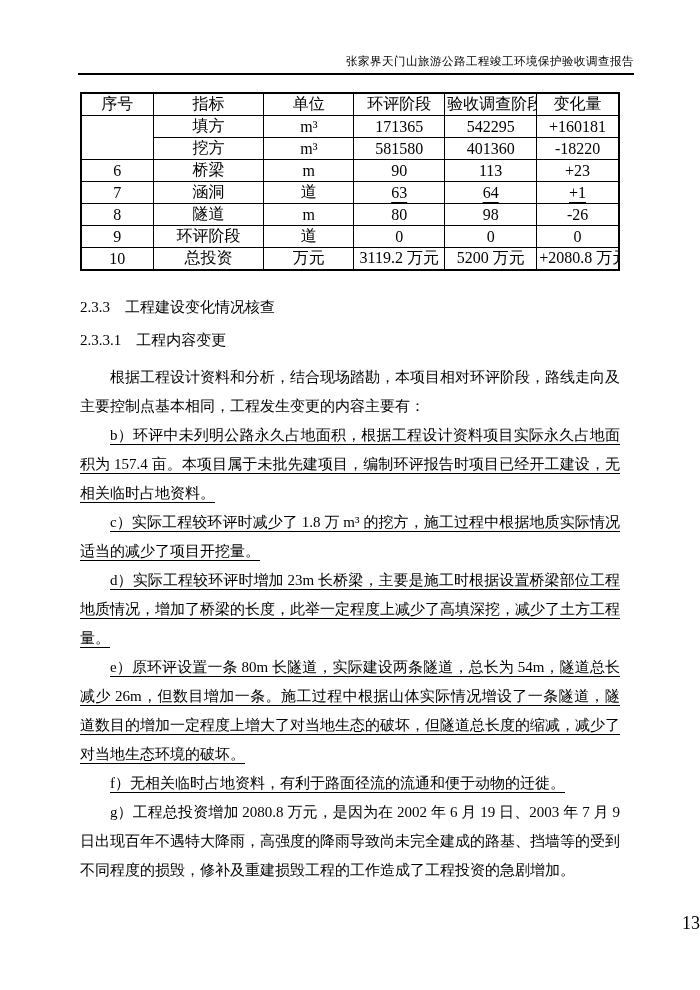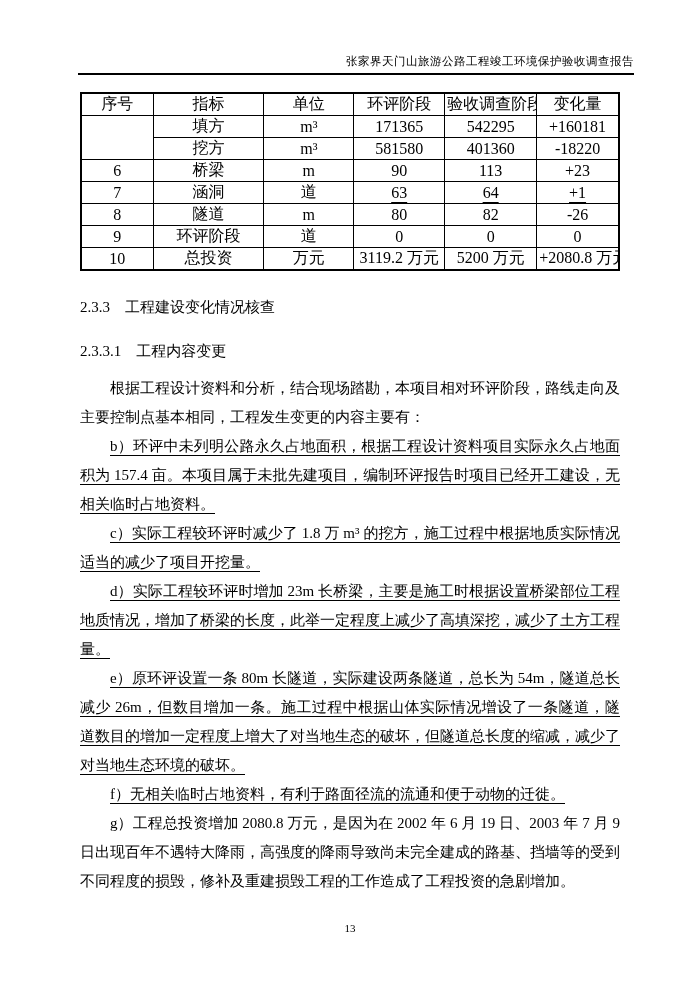--- a/index.html
+++ b/index.html
@@ -47,35 +47,35 @@
   col.c4{width:17.1%}
   col.c5{width:15.3%}
   .u{text-decoration:underline;text-underline-offset:4px;text-decoration-thickness:1px;}
   .body-text{margin-top:22px;}
   .section-title{
     font-size:15px;
     margin:0 0 0 0;
     line-height:29px;
     font-weight:normal;
   }
-  .section-title + .section-title{margin-top:15px;}
+  .section-title + .section-title{margin-top:4px;}
   .para{
     font-size:15px;
     line-height:29px;
     text-align:justify;
     text-indent:2em;
     margin:0;
   }
   .para.first{margin-top:8px;}
   .para.u{text-decoration:underline;text-underline-offset:4px;text-decoration-thickness:1px;}
   .page-number{
     position:absolute;
     bottom:56px;left:0;right:0;
-    text-align:center;
-    font-size:11px;
+    text-align:right;
+    font-size:18px;
   }
 </style>
 </head>
 <body>
 
 <div class="page">
 
   <div class="header">
     <span>张家界天门山旅游公路工程竣工环境保护验收调查报告</span>
   </div>
@@ -129,21 +129,21 @@
           <td>道</td>
           <td class="u">63</td>
           <td class="u">64</td>
           <td class="u">+1</td>
         </tr>
         <tr>
           <td>8</td>
           <td>隧道</td>
           <td>m</td>
           <td>80</td>
-          <td>82</td>
+          <td>98</td>
           <td>-26</td>
         </tr>
         <tr>
           <td>9</td>
           <td>环评阶段</td>
           <td>道</td>
           <td>0</td>
           <td>0</td>
           <td>0</td>
         </tr>

